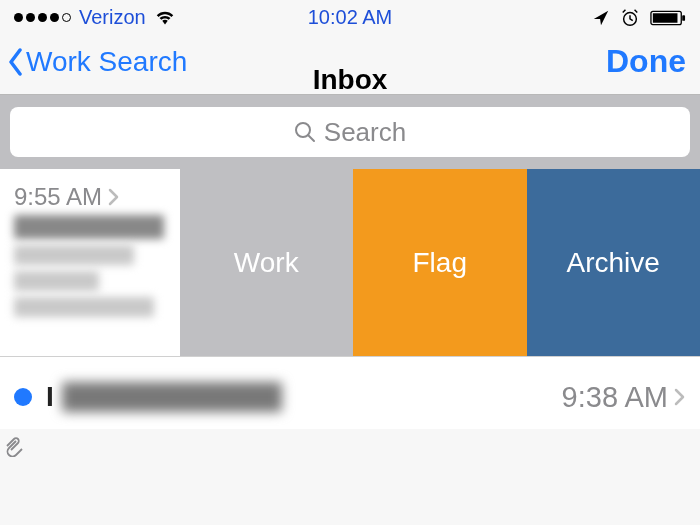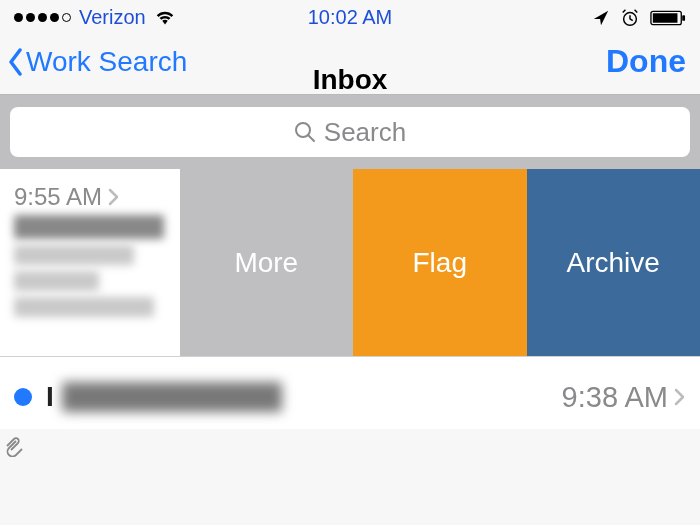--- a/index.html
+++ b/index.html
@@ -172,21 +172,21 @@
           <path d="M2 2 L9 9 L2 16" fill="none" stroke="#bcbcbc" stroke-width="2.5" stroke-linecap="round" stroke-linejoin="round"></path>
         </svg>
       </div>
       <div class="blur-lines">
         <div class="blur dark w1"></div>
         <div class="blur w2"></div>
         <div class="blur w3"></div>
         <div class="blur w4"></div>
       </div>
     </div>
-    <div class="action-btn more">More</div>
+    <div class="action-btn more">Work</div>
     <div class="action-btn flag">Flag</div>
     <div class="action-btn archive">Archive</div>
   </div>
 
   <div class="row2" style="position:relative;">
     <span class="unread-dot"></span>
     <div class="sender-blur-wrap">
       <span class="sender-letter">I</span>
       <div class="sender-blur"></div>
     </div>

